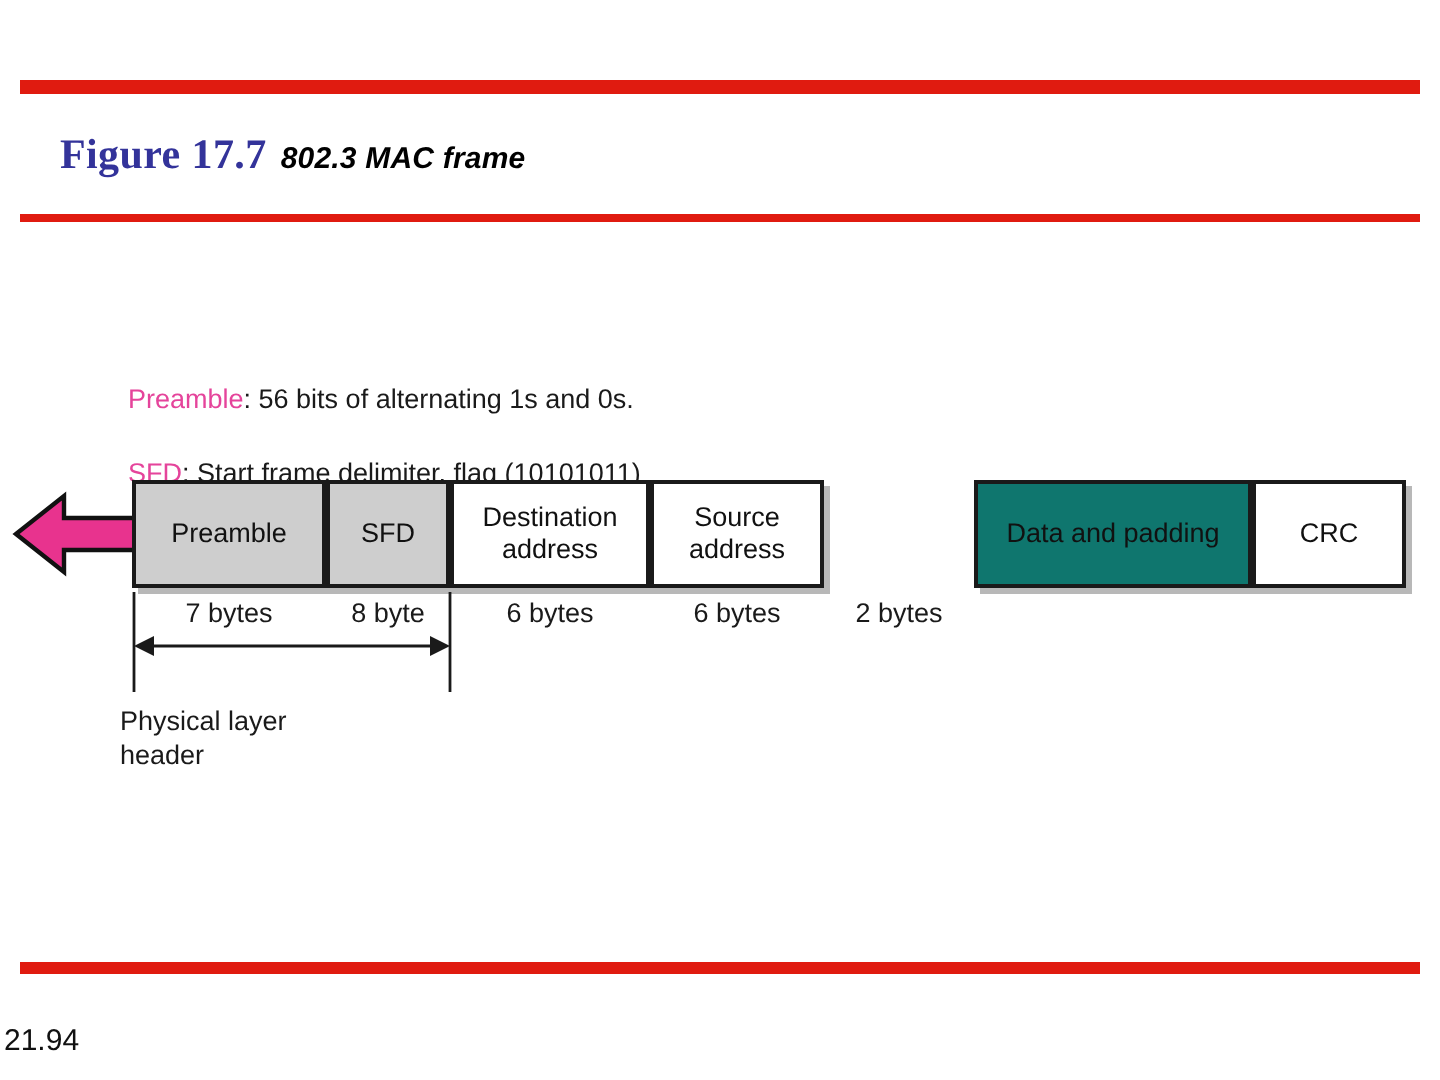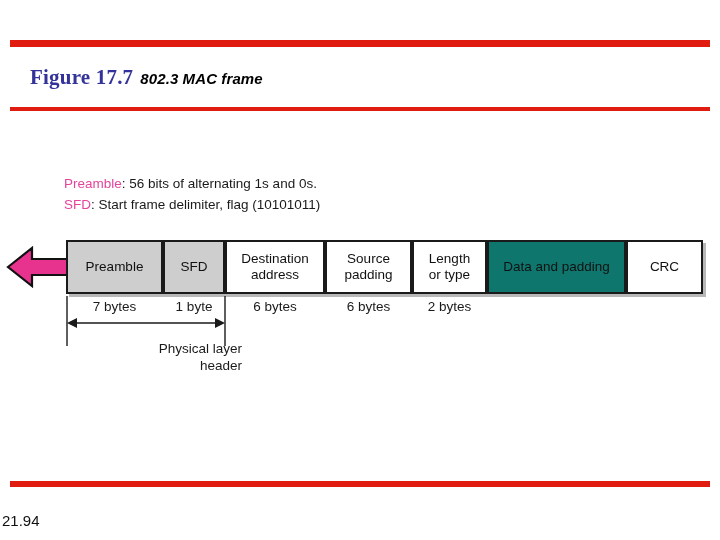--- a/index.html
+++ b/index.html
@@ -50,21 +50,21 @@
 
   
   .notes {
     position: absolute;
     left: 64px;
     top: 173px;
     font-size: 13.5px;
     color: #1a1a1a;
     line-height: 21px;
   }
-  .notes .note-line { white-space: nowrap; }
+  .notes .note-line { white-space: nowrap; margin-top: 16px; }
   .notes .key {
     color: #E5449B;
   }
 
   
   .frame {
     position: absolute;
     left: 66px;
     top: 240px;
     width: 637px;
@@ -134,23 +134,23 @@
   .phy {
     position: absolute;
     left: 66px;
     top: 296px;
     width: 170px;
     height: 80px;
   }
   .phy-caption {
     position: absolute;
     left: 60px;
-    top: 340px;
+    top: 352px;
     width: 182px;
-    text-align: right;
+    text-align: left;
     font-size: 13.5px;
     color: #1a1a1a;
     line-height: 17px;
   }
 
   
   .slide-number {
     position: absolute;
     left: 2px;
     top: 512px;
@@ -186,37 +186,33 @@
     </div>
   <div class="field gray f-sfd">
       <span>SFD</span>
     </div>
   <div class="field f-dest">
       <span style="white-space:pre-line">Destination
 address</span>
     </div>
   <div class="field f-src">
       <span style="white-space:pre-line">Source
-padding</span>
-    </div>
-  <div class="field f-len">
-      <span style="white-space:pre-line">Length
-or type</span>
+address</span>
     </div>
   <div class="field pink f-data">
       <span>Data and padding</span>
     </div>
   <div class="field f-crc">
       <span>CRC</span>
     </div>
 </div>
 
 <div class="sizes">
   <div class="size s-0">7 bytes</div>
-  <div class="size s-1">1 byte</div>
+  <div class="size s-1">8 byte</div>
   <div class="size s-2">6 bytes</div>
   <div class="size s-3">6 bytes</div>
   <div class="size s-4">2 bytes</div>
   <div class="size s-5"></div>
 </div>
 
 <div class="phy">
   <svg width="170" height="80" viewBox="0 0 170 80">
     <line x1="1" y1="0" x2="1" y2="50" stroke="#1a1a1a" stroke-width="1.4"></line>
     <line x1="159" y1="0" x2="159" y2="50" stroke="#1a1a1a" stroke-width="1.4"></line>

